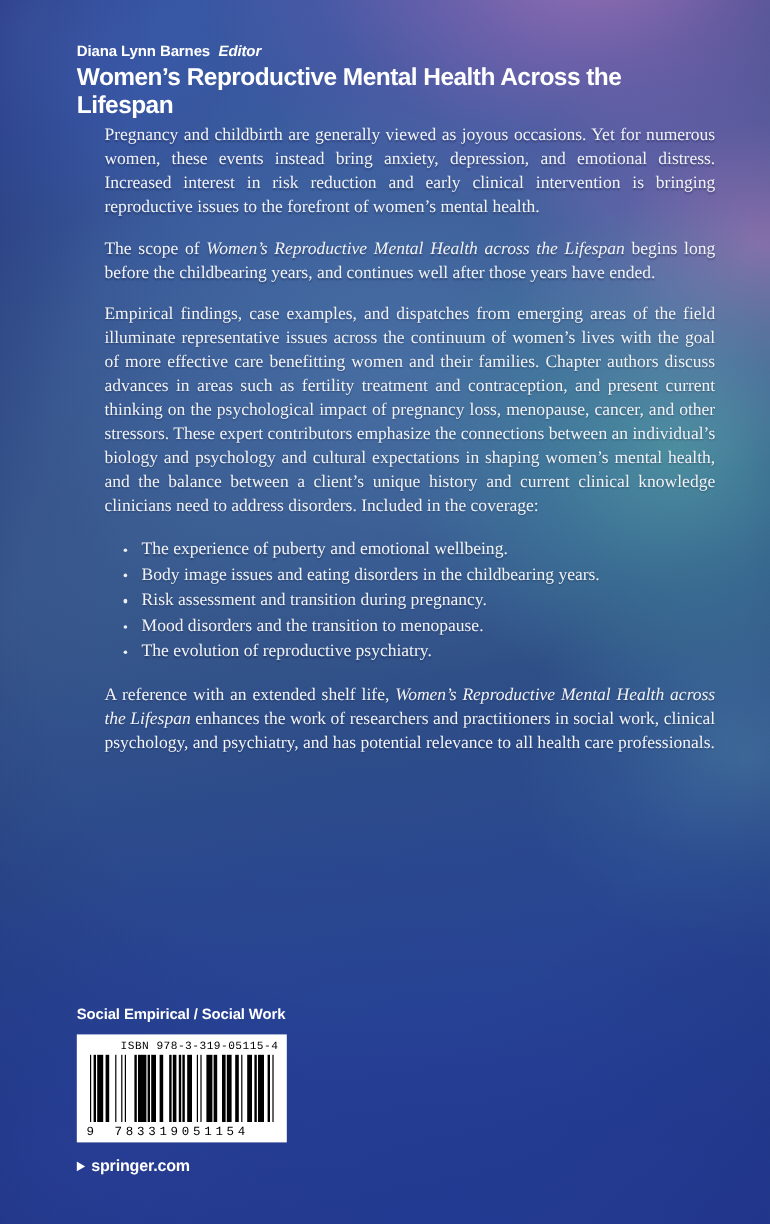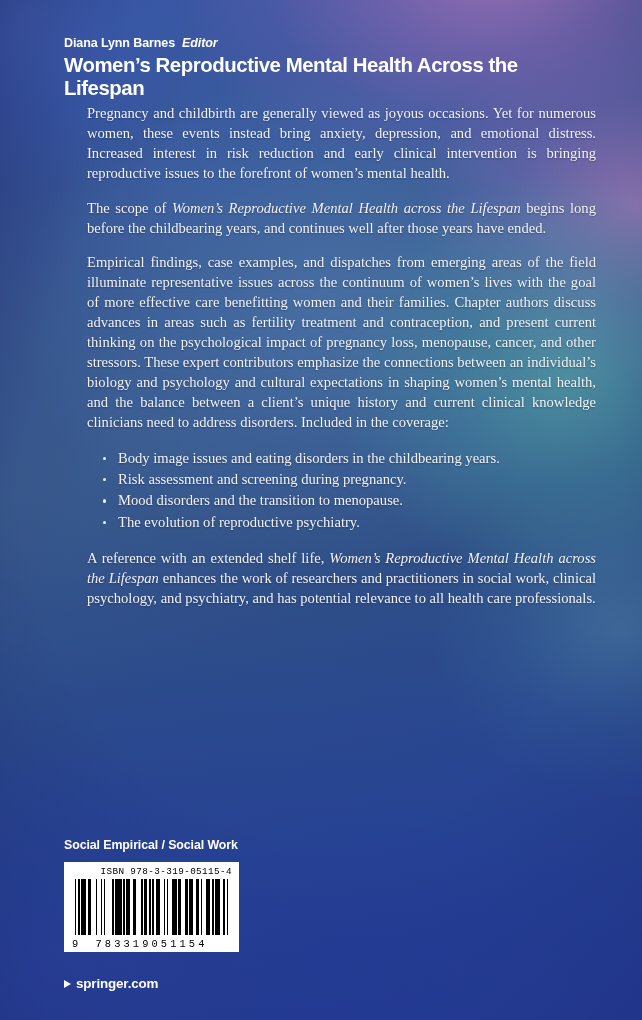--- a/index.html
+++ b/index.html
@@ -264,21 +264,21 @@
     position: absolute;
     left: 1px;
     bottom: -1px;
     font-family: "Liberation Mono", "DejaVu Sans Mono", monospace;
     font-size: 10.4px;
     color: #000;
     line-height: 1;
   }
 
   .springer-line {
-    margin-top: 24px;
+    margin-top: 12px;
     display: flex;
     align-items: center;
     gap: 5px;
   }
   .tri-icon {
     width: 0; height: 0;
     border-left: 7px solid #ffffff;
     border-top: 4.6px solid transparent;
     border-bottom: 4.6px solid transparent;
     flex: 0 0 auto;
@@ -315,22 +315,23 @@
     </div>
 
     <div class="book-title">Women’s Reproductive Mental Health Across the Lifespan</div>
 
     <div class="blurb">
       <p class="para">Pregnancy and childbirth are generally viewed as joyous occasions. Yet for numerous women, these events instead bring anxiety, depression, and emotional distress. Increased interest in risk reduction and early clinical intervention is bringing reproductive issues to the forefront of women’s mental health.</p>
       <p class="para">The scope of <i>Women’s Reproductive Mental Health across the Lifespan</i> begins long before the childbearing years, and continues well after those years have ended.</p>
       <p class="para">Empirical findings, case examples, and dispatches from emerging areas of the field illuminate representative issues across the continuum of women’s lives with the goal of more effective care benefitting women and their families. Chapter authors discuss advances in areas such as fertility treatment and contraception, and present current thinking on the psychological impact of pregnancy loss, menopause, cancer, and other stressors. These expert contributors emphasize the connections between an individual’s biology and psychology and cultural expectations in shaping women’s mental health, and the balance between a client’s unique history and current clinical knowledge clinicians need to address disorders. Included in the coverage:</p>
 
       <ul class="bullet-list">
+        <li>The experience of puberty and emotional wellbeing.</li>
         <li>Body image issues and eating disorders in the childbearing years.</li>
-        <li>Risk assessment and screening during pregnancy.</li>
+        <li>Risk assessment and transition during pregnancy.</li>
         <li>Mood disorders and the transition to menopause.</li>
         <li>The evolution of reproductive psychiatry.</li>
       </ul>
 
       <p class="para last">A reference with an extended shelf life, <i>Women’s Reproductive Mental Health across the Lifespan</i> enhances the work of researchers and practitioners in social work, clinical psychology, and psychiatry, and has potential relevance to all health care professionals.</p>
     </div>
   </div>
 
   <div class="footer">
     <div class="subject-line">Social Empirical / Social Work</div>

